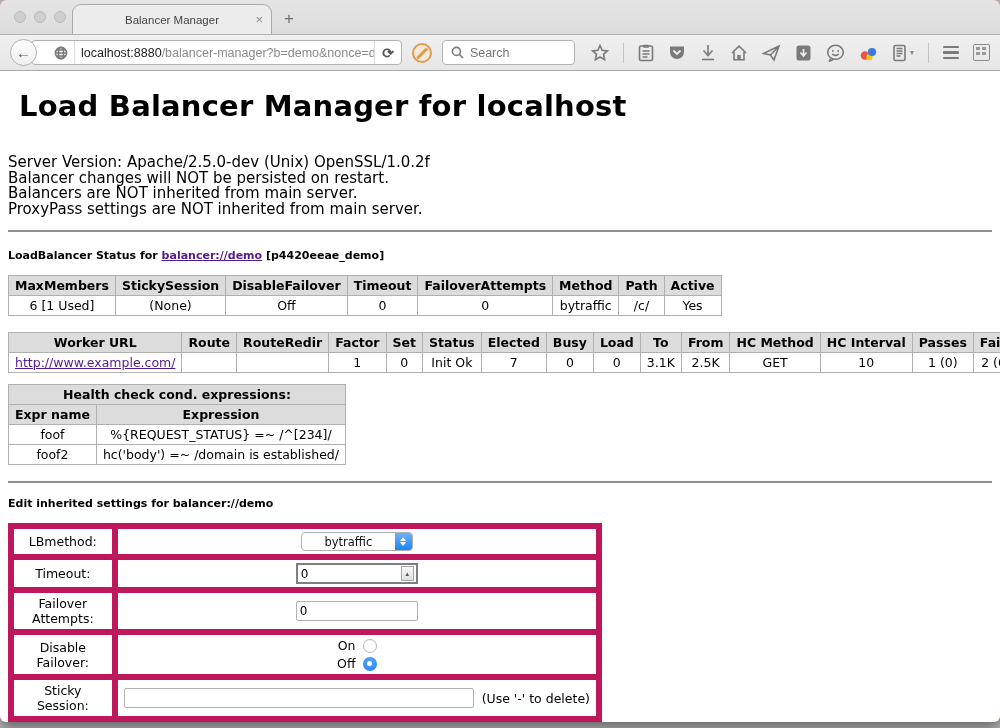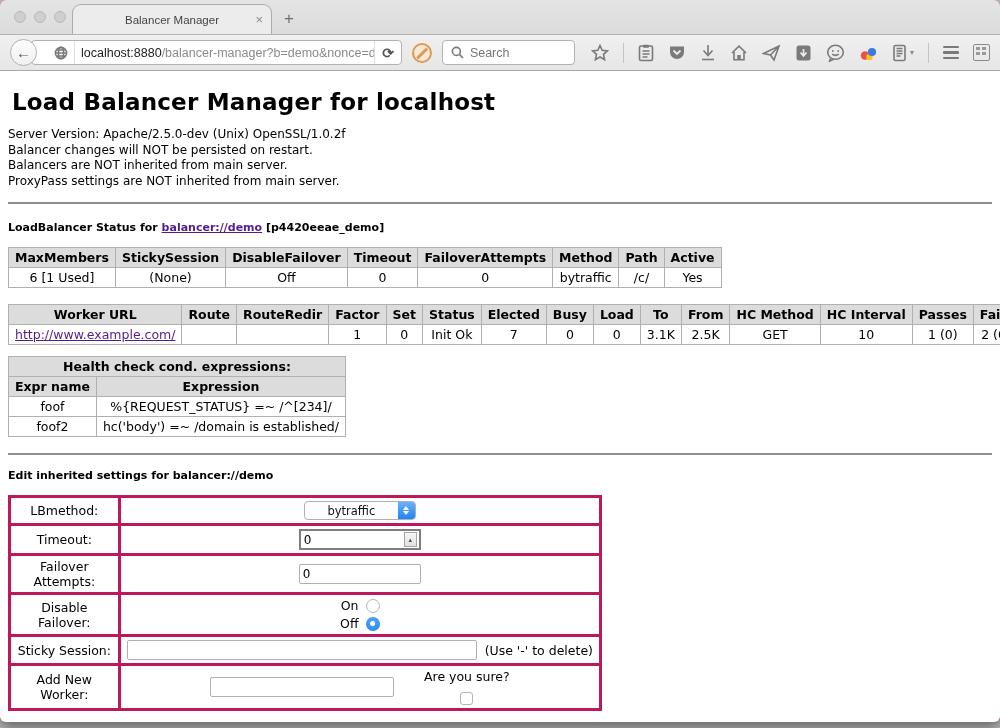--- a/index.html
+++ b/index.html
@@ -51,35 +51,35 @@
   .gridicon { width:17px; height:17px; border:1.5px solid #8b8b8b; border-radius:2px;
     background:
       linear-gradient(#9a9a9a,#9a9a9a) 2px 2px/4px 3px no-repeat,
       linear-gradient(#9a9a9a,#9a9a9a) 8px 2px/4px 3px no-repeat,
       linear-gradient(#9a9a9a,#9a9a9a) 2px 7px/4px 3px no-repeat,
       linear-gradient(#9a9a9a,#9a9a9a) 8px 7px/4px 3px no-repeat; }
 
   
   .content { background:#fff; height:651px; padding:4px 8px 0 8px; overflow:hidden;
     font-family:"DejaVu Sans","Liberation Sans",sans-serif; color:#000; }
-  h1.pagetitle { font-size:23px; margin:14px 0 0 4px; letter-spacing:0.2px; }
-  .server-info { margin-top:12px; font-size:12px; line-height:15.6px; }
+  h1.pagetitle { font-size:29px; margin:14px 0 0 11px; letter-spacing:0.2px; }
+  .server-info { margin-top:32px; font-size:15px; line-height:15.6px; }
   hr.rule { border:none; border-top:2px solid #8f8f8f; margin:13px 0 0 0; }
   h3.section { font-size:11px; font-weight:bold; margin:17px 0 0 0; }
   a.vlink { color:#551a8b; text-decoration:underline; }
 
   table.data { border-collapse:collapse; font-size:12.5px; margin-top:13px; }
   table.data th, table.data td { border:1px solid #b0b0b0; padding:2px 6px; text-align:center; white-space:nowrap; }
   table.data th { background:#dcdcdc; }
   td.cell-left a { color:#551a8b; text-decoration:underline; }
 
   
   table.form { border-collapse:collapse; width:594px; margin-top:13px; font-size:12.5px;
     border:1px solid #949494; }
-  table.form td { border:3px solid #be185d; padding:3px 4px; }
+  table.form td { border:6px solid #be185d; padding:3px 4px; }
   td.flabel { width:118px; text-align:center; }
   td.fval { text-align:center; }
 
   .mac-select { display:inline-flex; align-items:stretch; height:19px; width:112px;
     border:1px solid #b0b0b0; border-radius:4px; background:#fff; overflow:hidden; vertical-align:middle; }
   .mac-select .sel-text { flex:1; font-size:11.5px; display:flex; align-items:center; justify-content:center; color:#111; }
   .mac-select .stepper { width:17px; background:linear-gradient(var(--accent-light,#6cb0fb),var(--accent,#1c86f2));
     display:flex; flex-direction:column; align-items:center; justify-content:center; gap:1px; }
   .stepper i { width:0; height:0; border-left:3.5px solid transparent; border-right:3.5px solid transparent; }
   .stepper i.up { border-bottom:4px solid #fff; }

